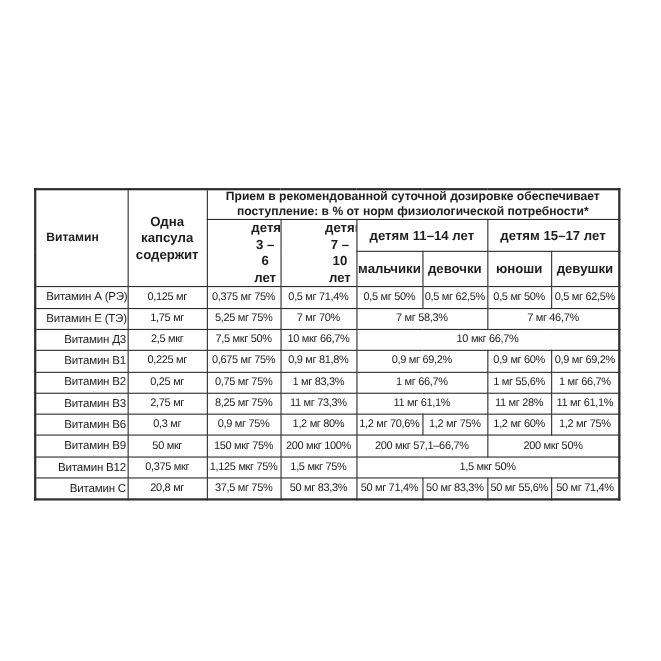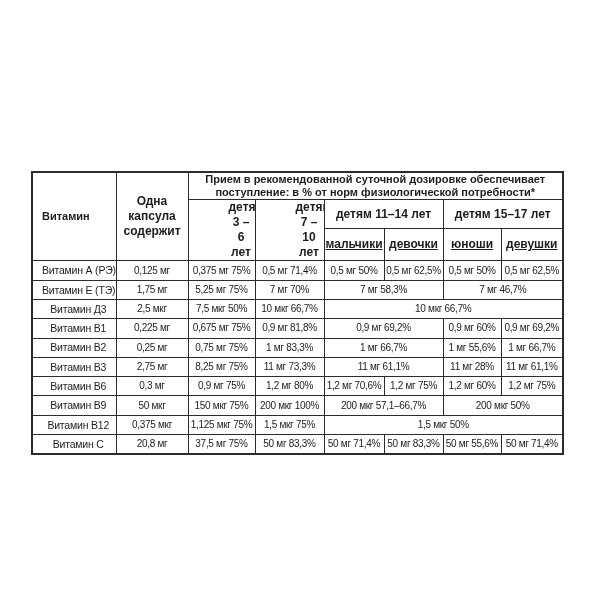--- a/index.html
+++ b/index.html
@@ -14,29 +14,29 @@
   }
   .vitamin-table th,.vitamin-table td{
     border:1px solid #2c2c2c;
     text-align:center;vertical-align:middle;
     padding:0 1px;overflow:hidden;
   }
   .vitamin-table th{font-weight:bold;font-size:12px;line-height:1.25;}
   th.main-head{font-size:11px;height:26px;line-height:1.2;margin-top:20px;}
   th.sub-head{white-space:pre-line;padding-left:40px;}
   th.group-head{height:17px;}
-  th.col-head{height:19px;text-decoration:underline;}
+  th.col-head{height:19px;}
   th.vitamin-head{text-align:left;padding-left:9px;font-size:11px;}
   th.capsule-head{white-space:pre-line;}
   .vitamin-table tbody td{
     font-size:10px;height:18.3px;line-height:1;letter-spacing:-0.3px;
     white-space:nowrap;
   }
   .vitamin-table tbody td.vitamin-name{
-    text-align:center;padding-left:9px;font-size:10.5px;letter-spacing:-0.2px;
+    text-align:right;padding-left:9px;font-size:10.5px;letter-spacing:-0.2px;
   }
 </style>
 </head>
 <body>
 
 <table class="vitamin-table">
   <colgroup>
     <col style="width:84px">
     <col style="width:72px">
     <col style="width:67px">

